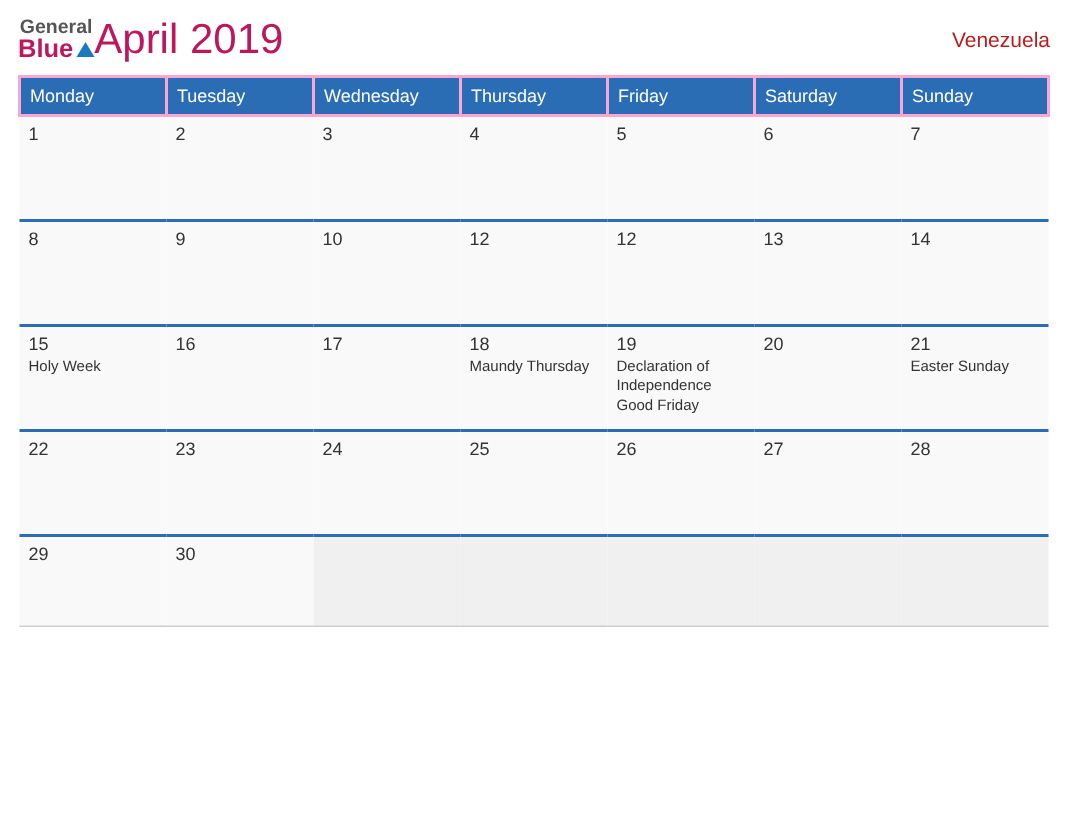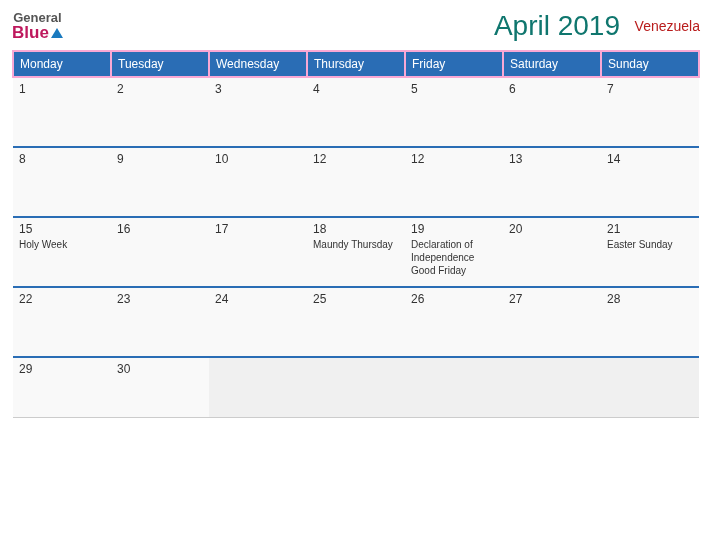--- a/index.html
+++ b/index.html
@@ -48,22 +48,22 @@
       margin-left: 2px;
       vertical-align: middle;
     }
     .logo-row {
       display: flex;
       align-items: center;
     }
     .month-title {
       font-size: 28px;
       font-weight: 400;
-      color: #0f766e;
-      text-align: right;
+      color: #be185d;
+      text-align: left;
       flex: 1;
     }
     .country {
       font-size: 14px;
       color: #b91c1c;
       min-width: 80px;
       text-align: right;
     }
     .calendar {
       width: 100%;

